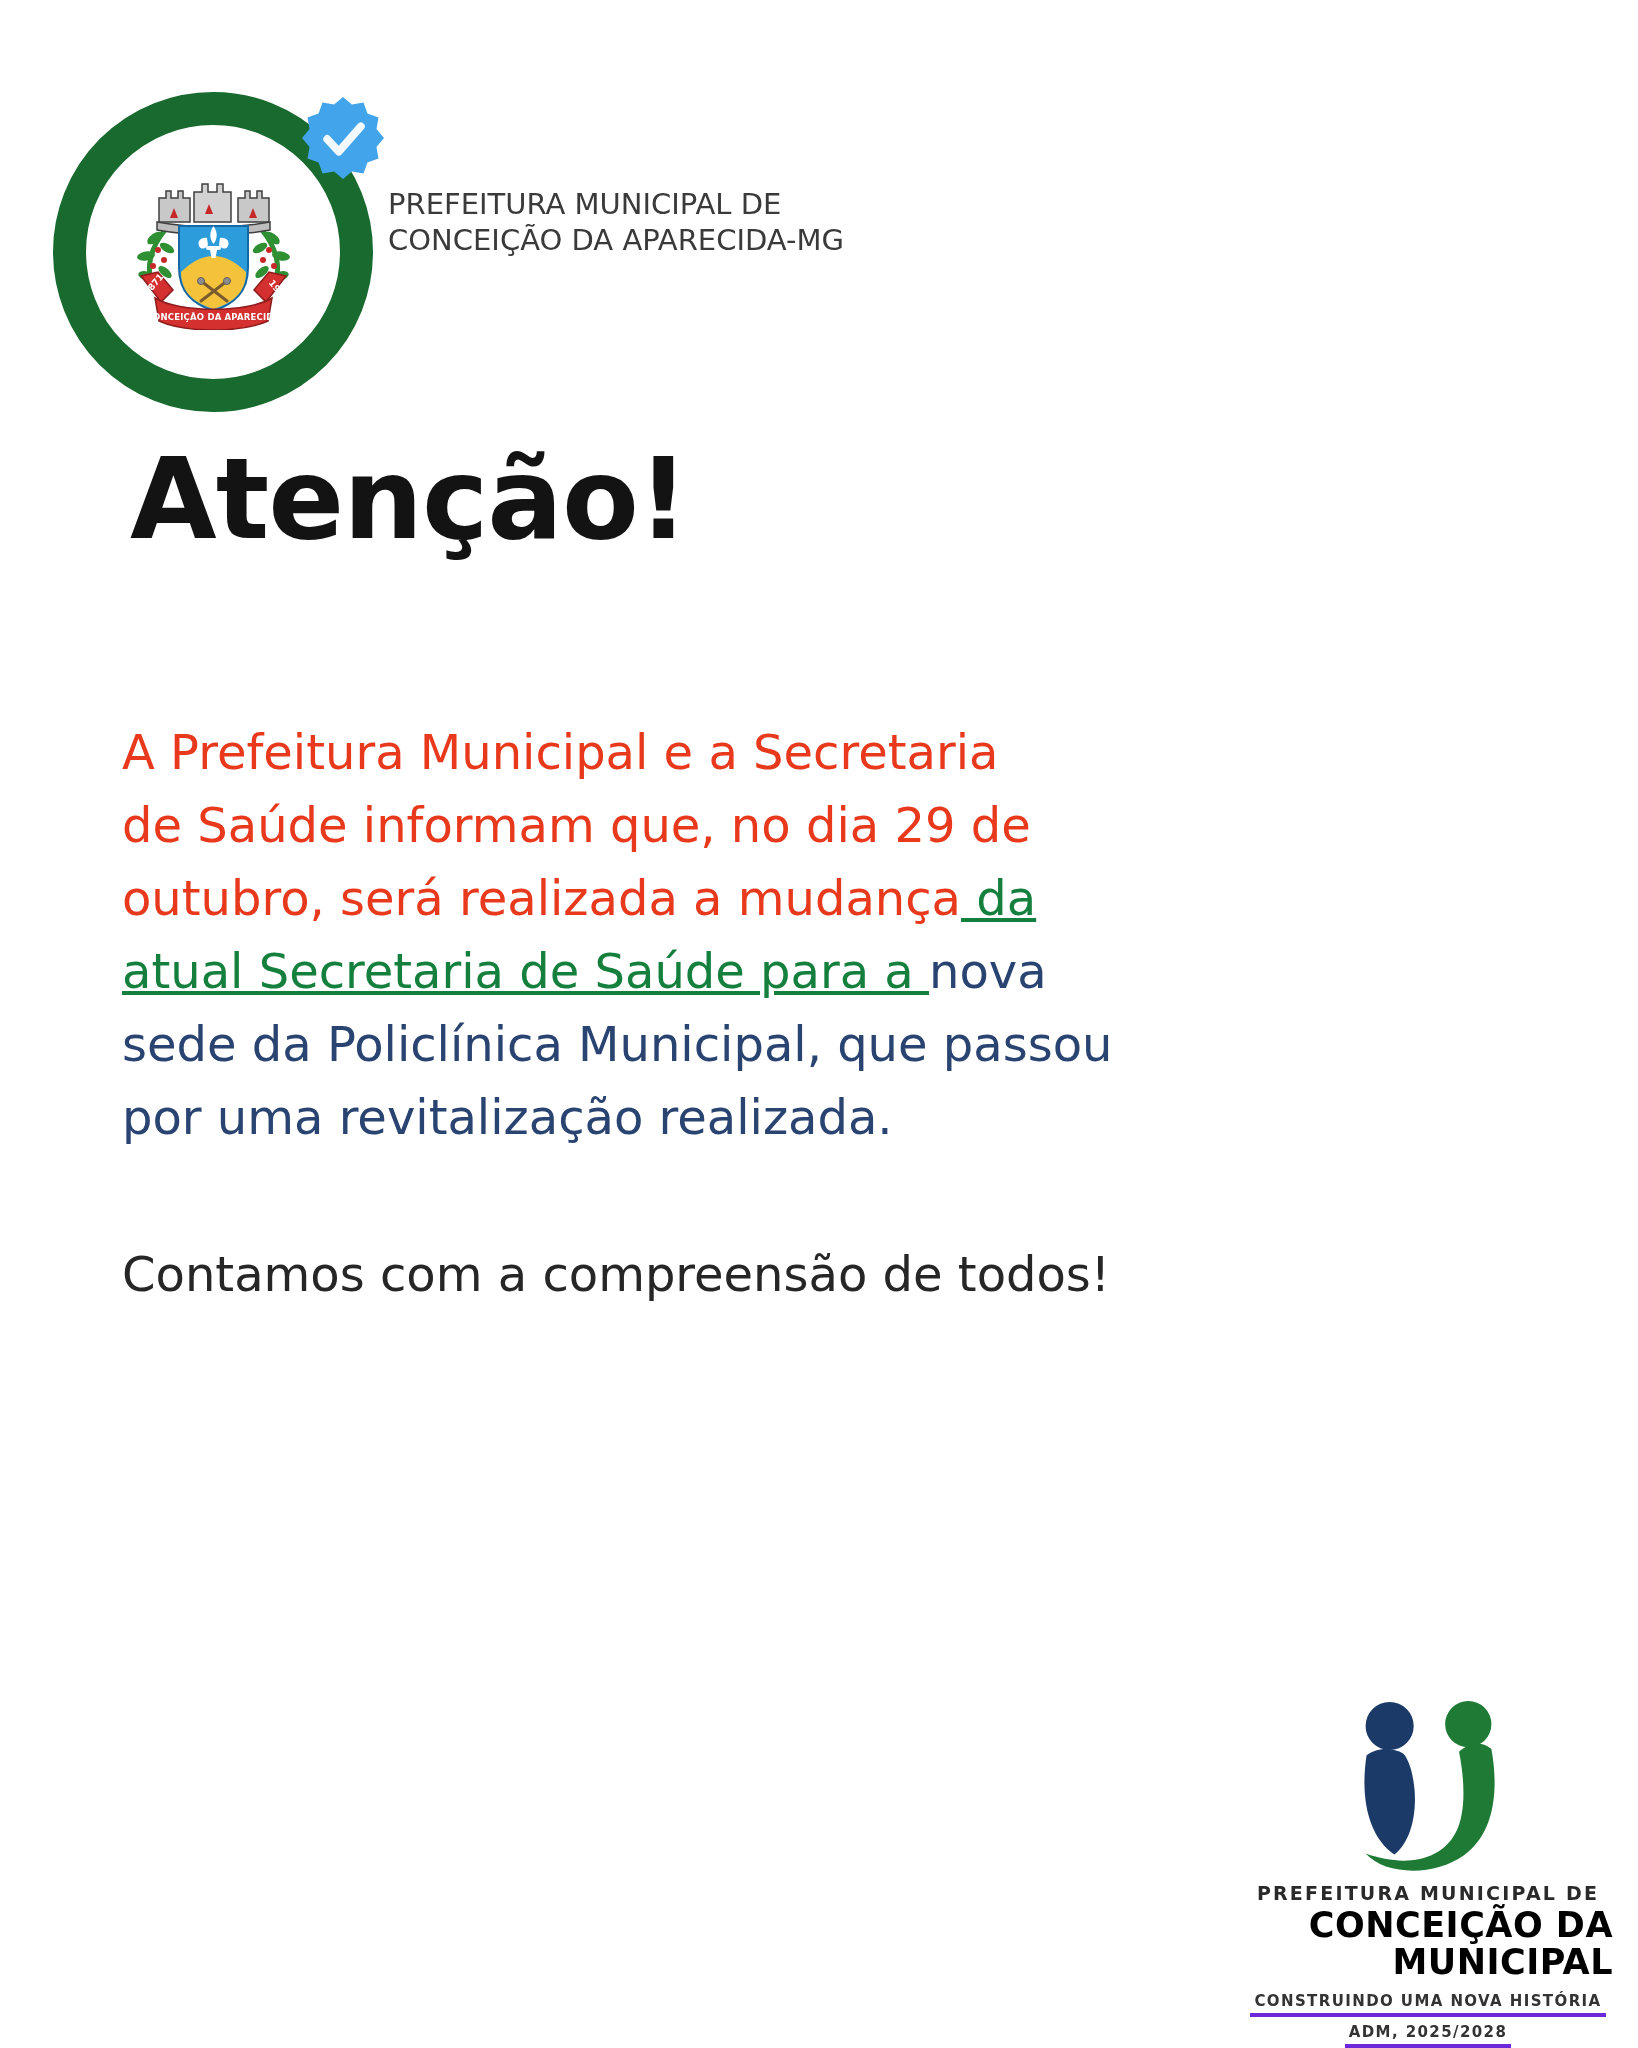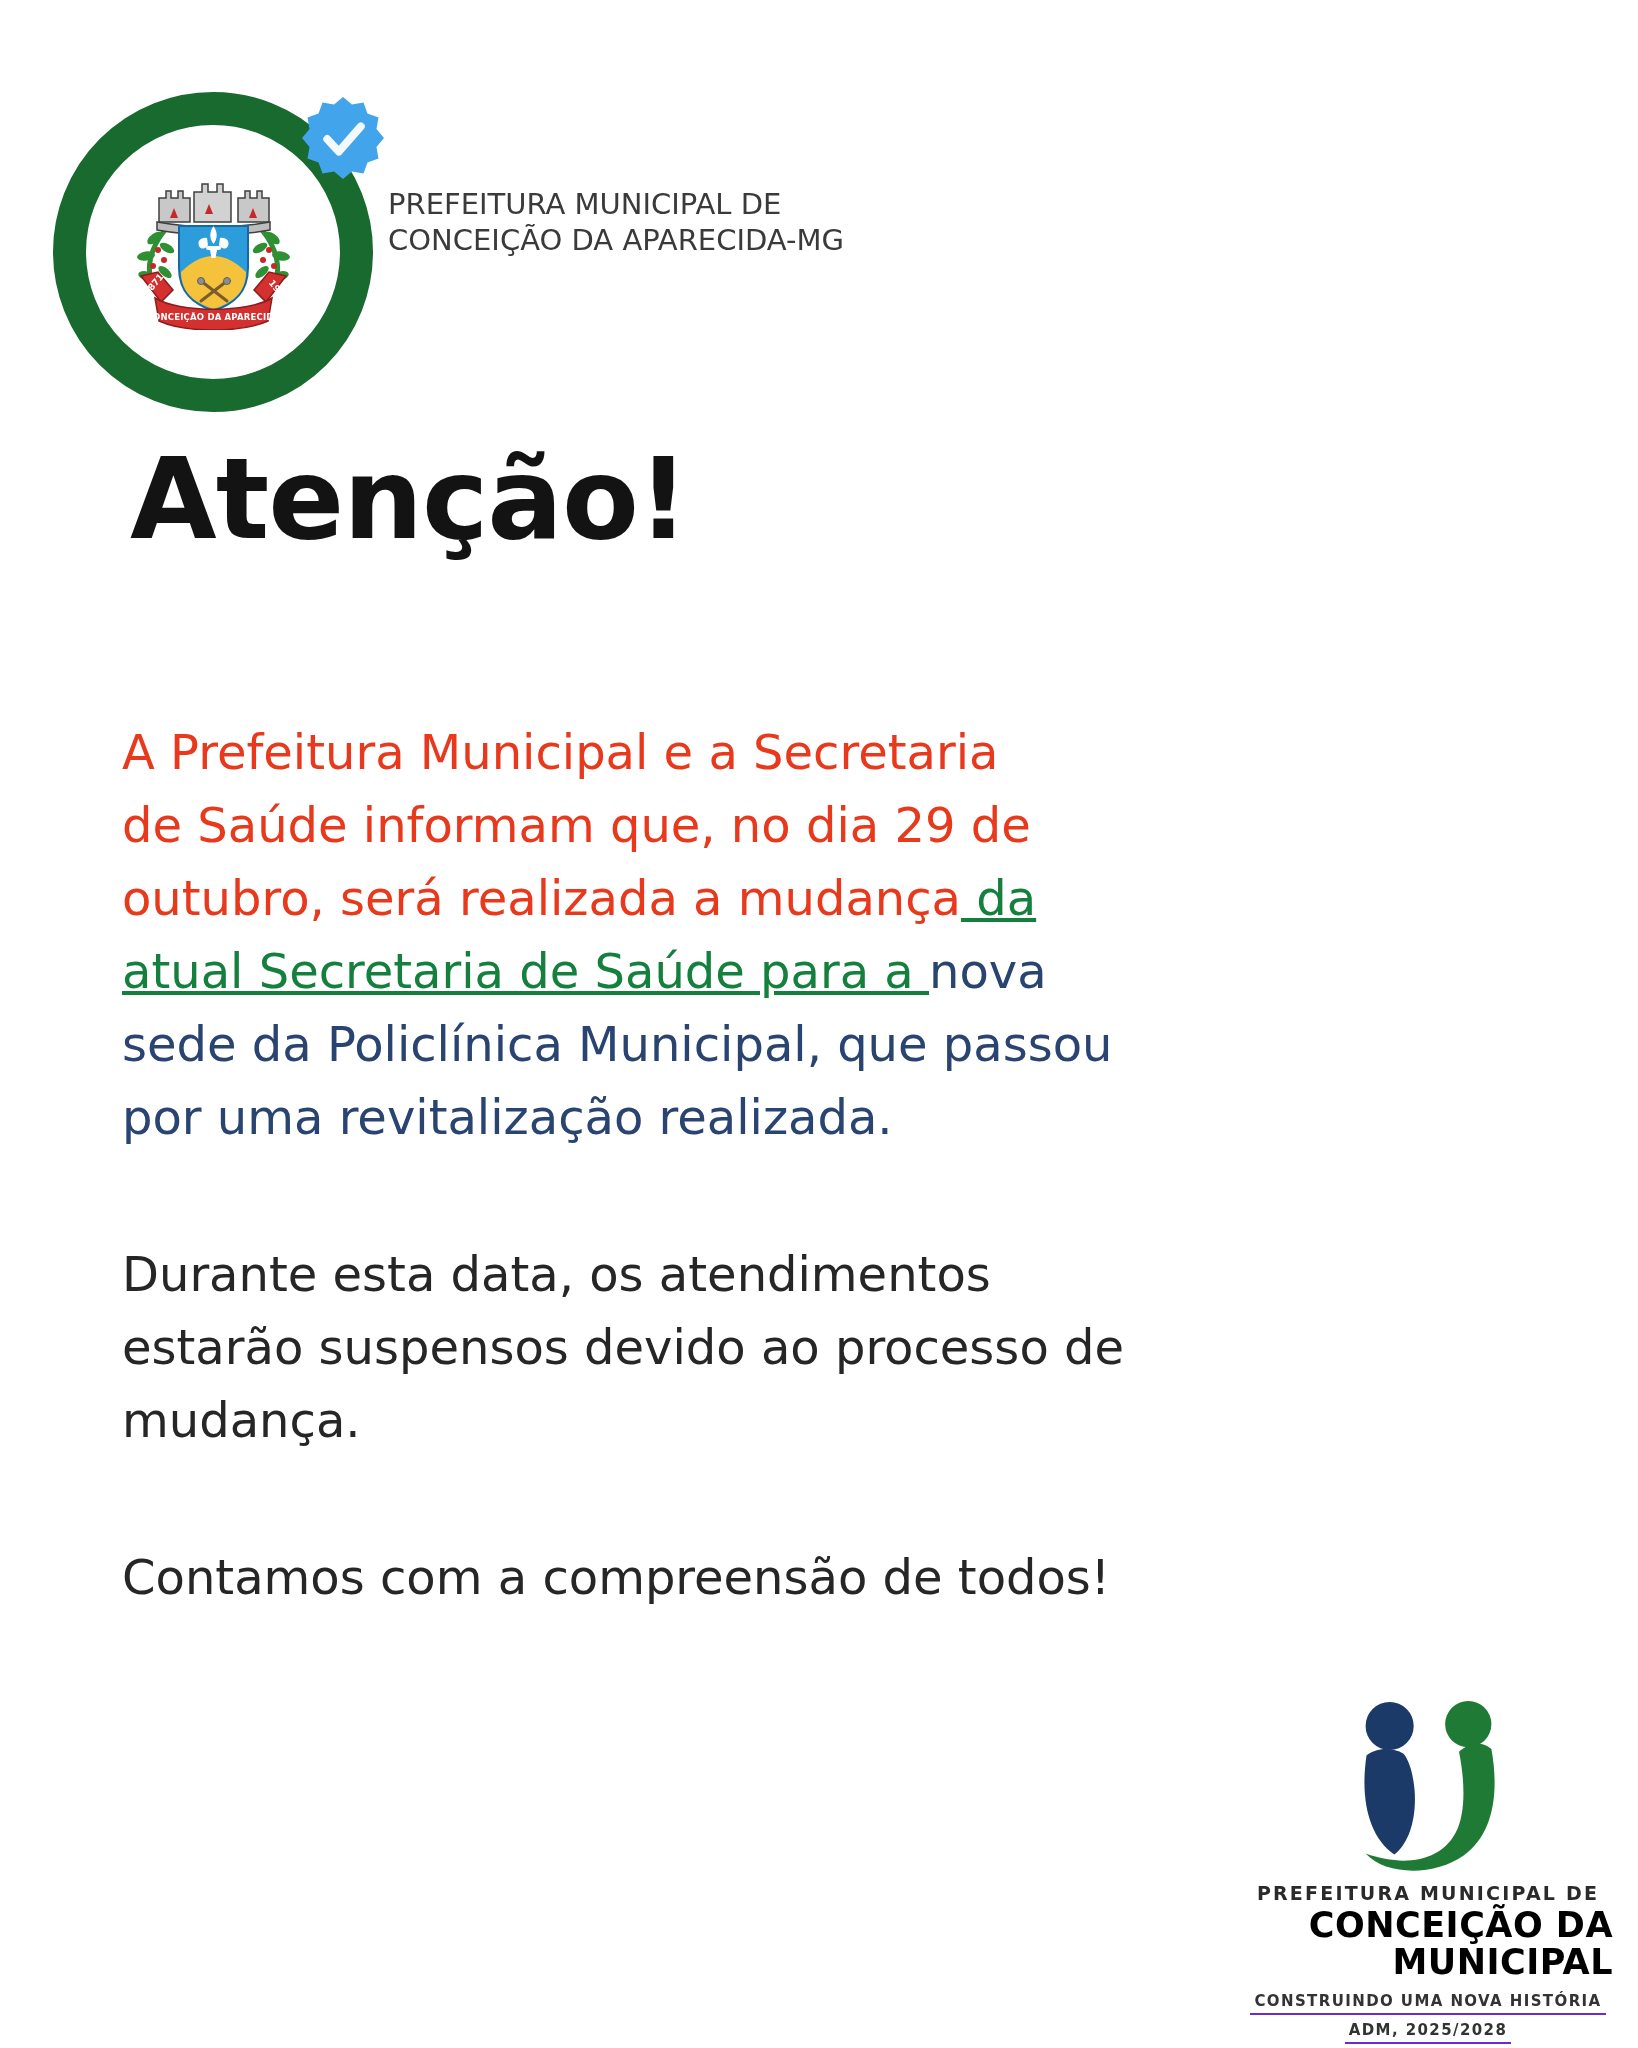--- a/index.html
+++ b/index.html
@@ -39,21 +39,21 @@
   .dark { color:#15803d;text-decoration:underline; }
 
   
   .footer-logo { position:absolute; left:1243px; top:1698px; width:370px; text-align:center; }
   .footer-logo svg { display:block; margin:0 auto; }
   .f-line1 { margin-top:6px; font-size:19px; font-weight:700; letter-spacing:2.2px; color:#2A2A2A; }
   .f-city  { margin-top:3px; font-size:35px; line-height:37px; font-weight:800; color:#000000; letter-spacing:0.5px;text-align:right; }
   .f-tagline { margin-top:10px; }
   .f-tagline span, .f-adm span {
     display:inline-block; font-size:15px; font-weight:700; letter-spacing:1.4px; color:#333333;
-    border-bottom:2px solid #6d28d9; padding:0 4px 3px 4px;
+    border-bottom:4px solid #6d28d9; padding:0 4px 3px 4px;
   }
   .f-adm { margin-top:5px; }
 </style>
 </head>
 <body>
 
 <div class="page">
 
   <div class="logo-wrap">
     <div class="ring"></div>
@@ -141,25 +141,20 @@
   <div class="bodytext">
     <p>
       <span class="line"><span class="red">A Prefeitura Municipal e a Secretaria</span></span>
       <span class="line"><span class="red">de Saúde informam que, no dia 29 de</span></span>
       <span class="line"><span class="red">outubro, será realizada a mudança</span><span class="dark"> da</span></span>
       <span class="line"><span class="dark">atual Secretaria de Saúde para a </span><span class="blue">nova</span></span>
       <span class="line"><span class="blue">sede da Policlínica Municipal, que passou</span></span>
       <span class="line"><span class="blue">por uma revitalização realizada.</span></span>
     </p>
     <p>
-      <span class="line">Durante esta data, os atendimentos</span>
-      <span class="line">estarão suspensos devido ao processo de</span>
-      <span class="line">mudança.</span>
-    </p>
-    <p>
       <span class="line">Contamos com a compreensão de todos!</span>
     </p>
   </div>
 
   <div class="footer-logo">
     <svg width="185" height="178" viewBox="0 0 200 192">
       <circle cx="58" cy="30" r="26" fill="#1B3A68"></circle>
       <path d="M33,62 C26,108 35,150 63,169 C80,156 87,128 85,100 C83,78 78,66 73,60 C60,52 42,54 33,62 Z" fill="#1B3A68"></path>
       <circle cx="143" cy="28" r="25" fill="#1F7A35"></circle>
       <path d="M168,55 C177,105 169,148 138,170 C115,186 82,191 54,182 C45,179 38,174 32,168 C74,183 113,176 129,146 C141,124 139,88 133,58 C145,47 159,47 168,55 Z" fill="#1F7A35"></path>

